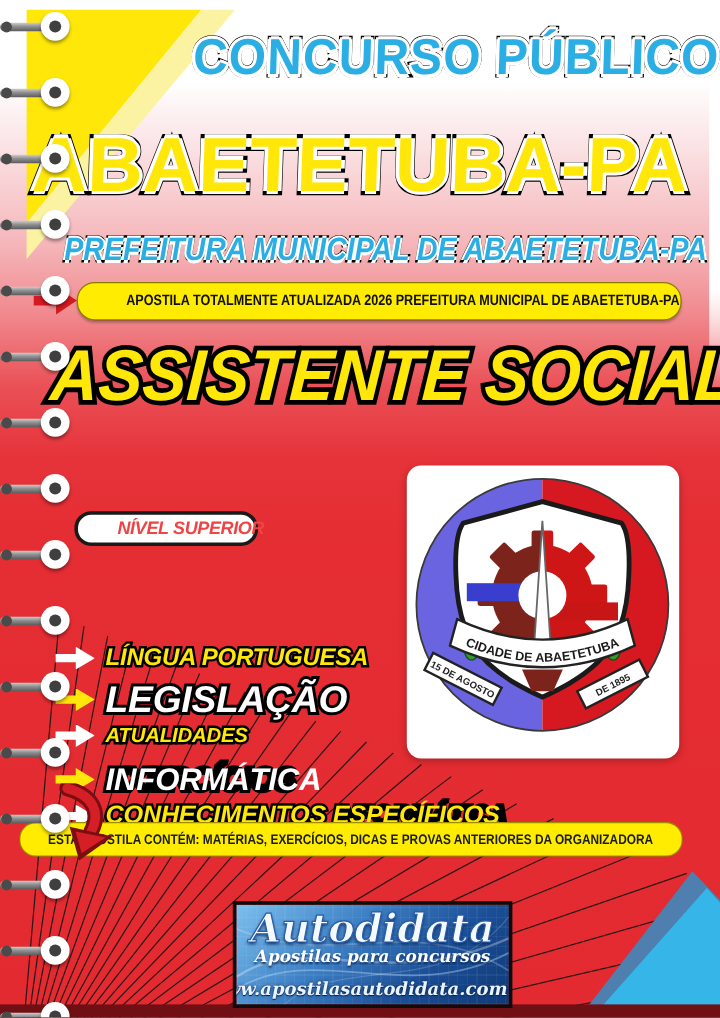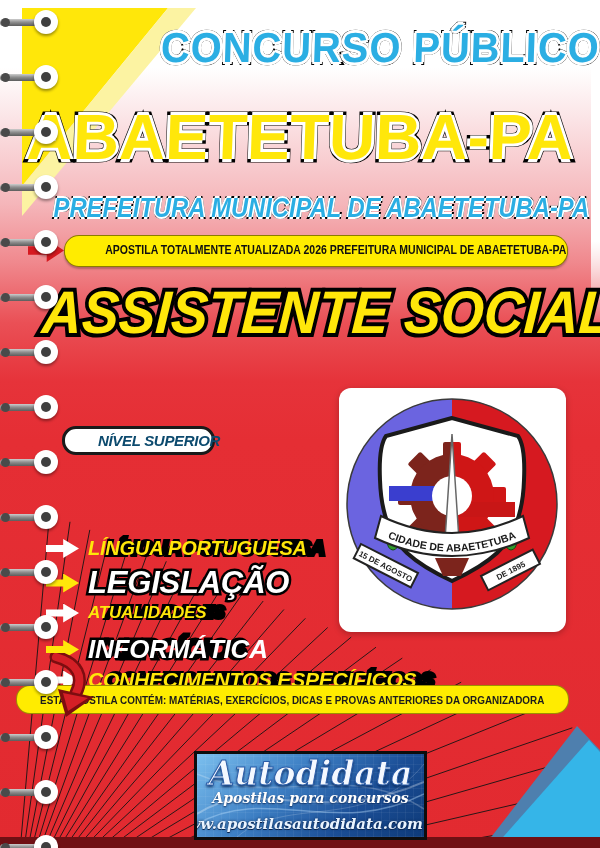--- a/index.html
+++ b/index.html
@@ -48,30 +48,30 @@
     box-shadow:0 2px 2px rgba(0,0,0,.25);}
   .update-pill span{display:block;width:100%;text-align:center;line-height:29px;
     font-size:12.5px;font-weight:700;color:#101010;transform:scaleX(.84);transform-origin:center;white-space:nowrap;}
   
   .t-role{position:absolute;left:20px;top:278px;width:560px;text-align:center;z-index:5;
     font-size:60px;font-weight:900;font-style:italic;color:#ffe70a;-webkit-text-stroke:8px #000;
     transform:scaleX(.92) skewX(-4deg);transform-origin:center;}
   .level-pill{position:absolute;left:62px;top:426px;width:153px;height:29px;z-index:5;
     background:#ffffff;border:3px solid #1a1a1a;border-radius:14px;box-sizing:border-box;
     display:flex;align-items:center;justify-content:center;}
-  .level-pill span{font-size:15px;font-weight:900;font-style:italic;color:#0c4a6e;letter-spacing:-.3px;white-space:nowrap;margin-left:41px;}
+  .level-pill span{font-size:15px;font-weight:900;font-style:italic;color:#ef4444;letter-spacing:-.3px;white-space:nowrap;margin-left:41px;}
   
   .emblem-card{position:absolute;left:339px;top:388px;width:227px;height:244px;z-index:5;
     background:#ffffff;border-radius:12px;box-shadow:0 2px 6px rgba(0,0,0,.25);}
   
   .subjects{position:absolute;left:46px;top:537px;z-index:5;}
   .subject-row{display:flex;align-items:center;gap:9px;}
   .subject-row .fat-arrow{width:33px;height:19px;flex:0 0 auto;}
   .sub-label{font-weight:900;font-style:italic;-webkit-text-stroke:4px #000;letter-spacing:-.2px;}
-  .sub-yellow{color:#ffe70a;padding-left:18px;}
+  .sub-yellow{color:#ffe70a;}
   .sub-white{color:#ffffff;}
   .row1 .sub-label{font-size:20px;}
   .row2 .sub-label{font-size:31px;-webkit-text-stroke:5px #000;}
   .row3 .sub-label{font-size:17px;}
   .row4 .sub-label{font-size:26px;-webkit-text-stroke:5px #000;}
   .row5 .sub-label{font-size:21px;}
   .row1{margin-bottom:5px;} .row2{margin-bottom:2px;} .row3{margin-bottom:11px;} .row4{margin-bottom:3px;}
   
   .contents-bar{position:absolute;left:16px;top:685px;width:551px;height:27px;z-index:5;
     background:#ffec00;border-radius:14px;border:1px solid rgba(60,50,0,.5);
@@ -237,21 +237,21 @@
     <div class="subject-row row3">
       <span class="fat-arrow arrow-white"></span>
       <span class="sub-label sub-yellow outline" data-text="ATUALIDADES">ATUALIDADES</span>
     </div>
     <div class="subject-row row4">
       <span class="fat-arrow arrow-yellow"></span>
       <span class="sub-label sub-white outline" data-text="INFORMÁTICA">EXERCÍCIOS</span>
     </div>
     <div class="subject-row row5">
       <span class="fat-arrow arrow-white"></span>
-      <span class="sub-label sub-yellow outline" data-text="CONHECIMENTOS ESPECÍFICOS">CONHECIMENTOS ESPECÍFICOS</span>
+      <span class="sub-label sub-yellow outline" data-text="CONHECIMENTOS ESPECÍFICOS">CONHECIMENTOS INFORMÁTICA</span>
     </div>
   </div>
 
   <div class="contents-bar">
     <span>ESTA APOSTILA CONTÉM: MATÉRIAS, EXERCÍCIOS, DICAS E PROVAS ANTERIORES DA ORGANIZADORA</span>
   </div>
   <svg class="down-arrow" viewBox="0 0 48 66">
     <path d="M8,4 C30,10 36,24 28,40" fill="none" stroke="#7d0d10" stroke-width="13" stroke-linecap="round"></path>
     <path d="M8,4 C30,10 36,24 28,40" fill="none" stroke="#d41f26" stroke-width="8" stroke-linecap="round"></path>
     <polygon points="10,36 46,44 18,64" fill="#7d0d10"></polygon>

